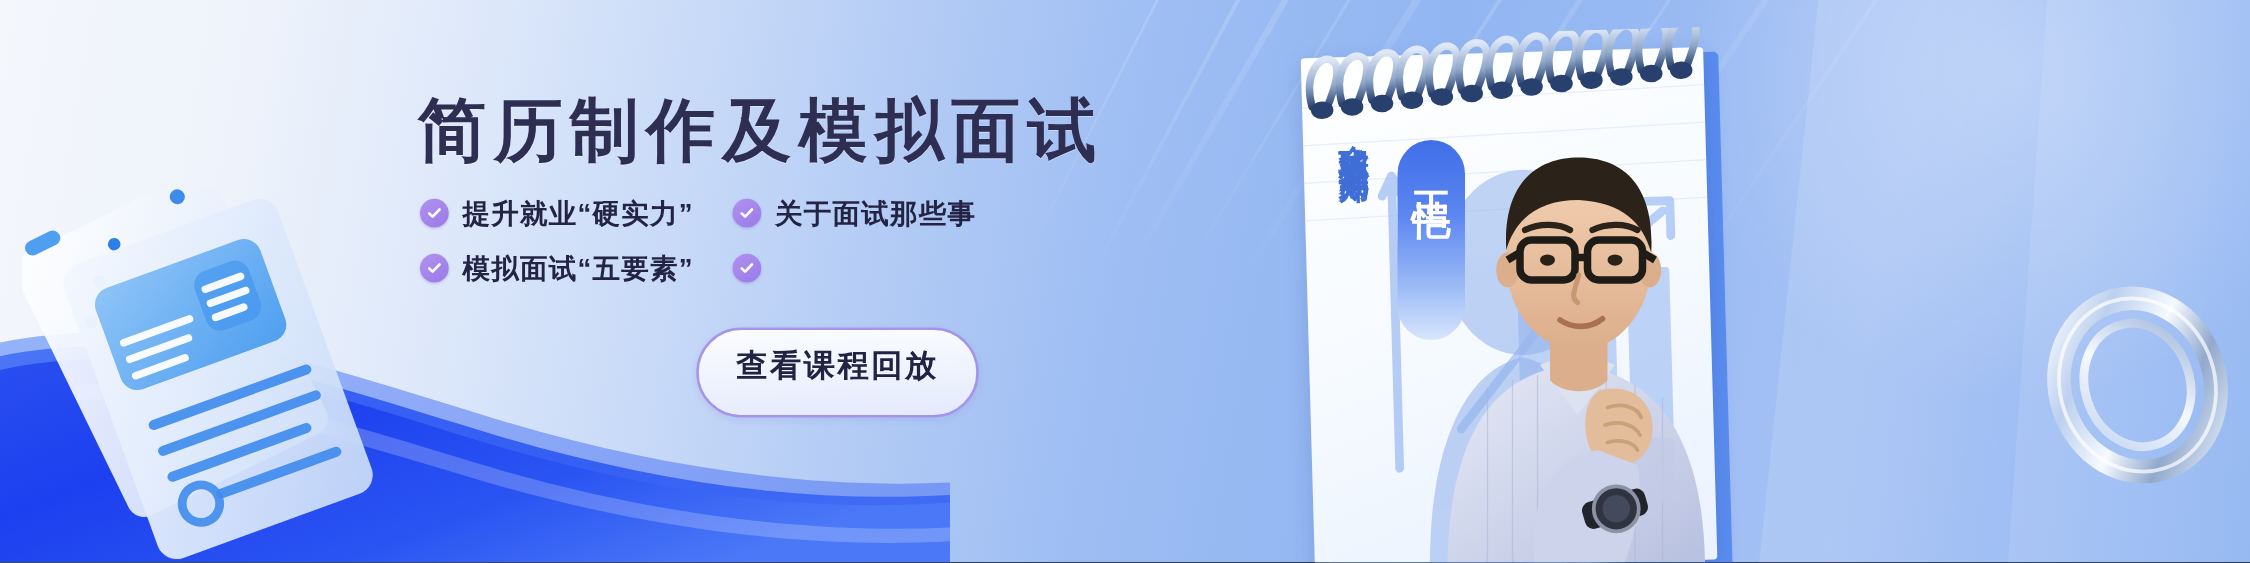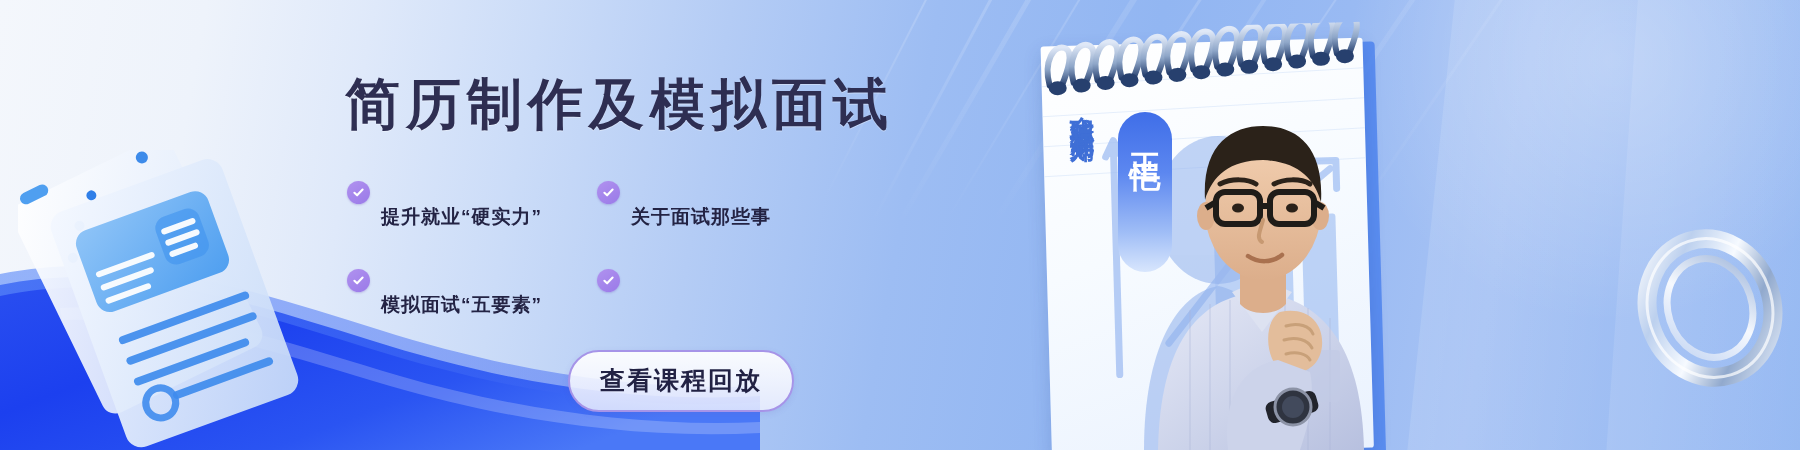--- a/index.html
+++ b/index.html
@@ -107,21 +107,21 @@
     right: 10px;
     top: 228px;
     width: 160px;
     height: 160px;
     pointer-events: none;
   }
 
   
   .content {
     position: absolute;
-    left: 343px;
+    left: 332px;
     top: 76px;
     width: 620px;
   }
   .headline {
     font-size: 55px;
     line-height: 1.05;
     font-weight: 700;
     color: #2e2e52;
     letter-spacing: 6px;
     margin: 0 0 22px 2px;
@@ -137,25 +137,24 @@
   .brow {
     display: flex;
     align-items: center;
   }
   .bitem {
     display: flex;
     align-items: center;
     white-space: nowrap;
   }
   .bitem .txt {
-    font-size: 19px;
+    font-size: 22px;
     font-weight: 700;
     color: #232344;
     letter-spacing: 1px;
-    margin-top: 48px;
   }
   .check {
     width: 23px;
     height: 23px;
     border-radius: 50%;
     background: linear-gradient(145deg, #b092ef, #9a7ae8);
     margin-right: 11px;
     flex: 0 0 auto;
     display: flex;
     align-items: center;
@@ -166,21 +165,21 @@
 
   .col-a { width: 250px; }
   .col-b { width: 250px; }
 
   .cta-wrap {
     margin-top: 32px;
     margin-left: 225px;
   }
   .cta {
     display: inline-block;
-    padding: 12px 30px 13px;
+    padding: 12px 30px 23px;
     border: 2px solid #a694e8;
     border-radius: 40px;
     background: linear-gradient(180deg, rgba(255,255,255,.92), rgba(240,242,255,.82));
     color: #222244;
     font-size: 25px;
     font-weight: 700;
     letter-spacing: 2px;
     cursor: pointer;
     box-shadow: 0 2px 6px rgba(90,80,180,.12);
   }

